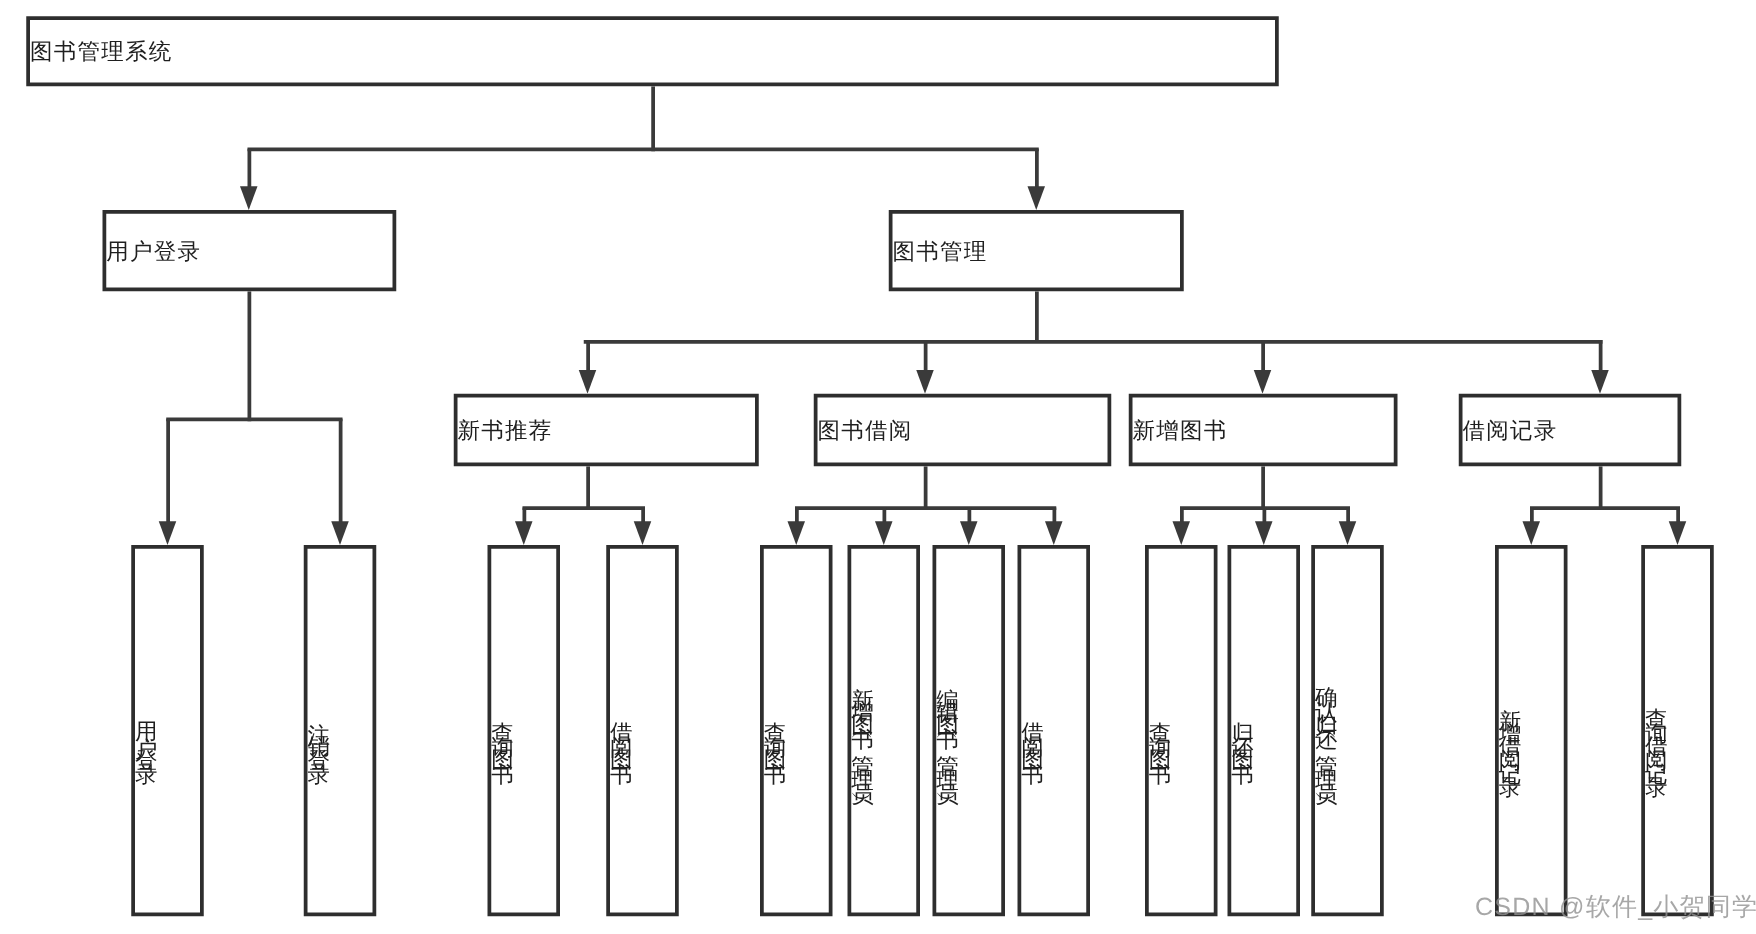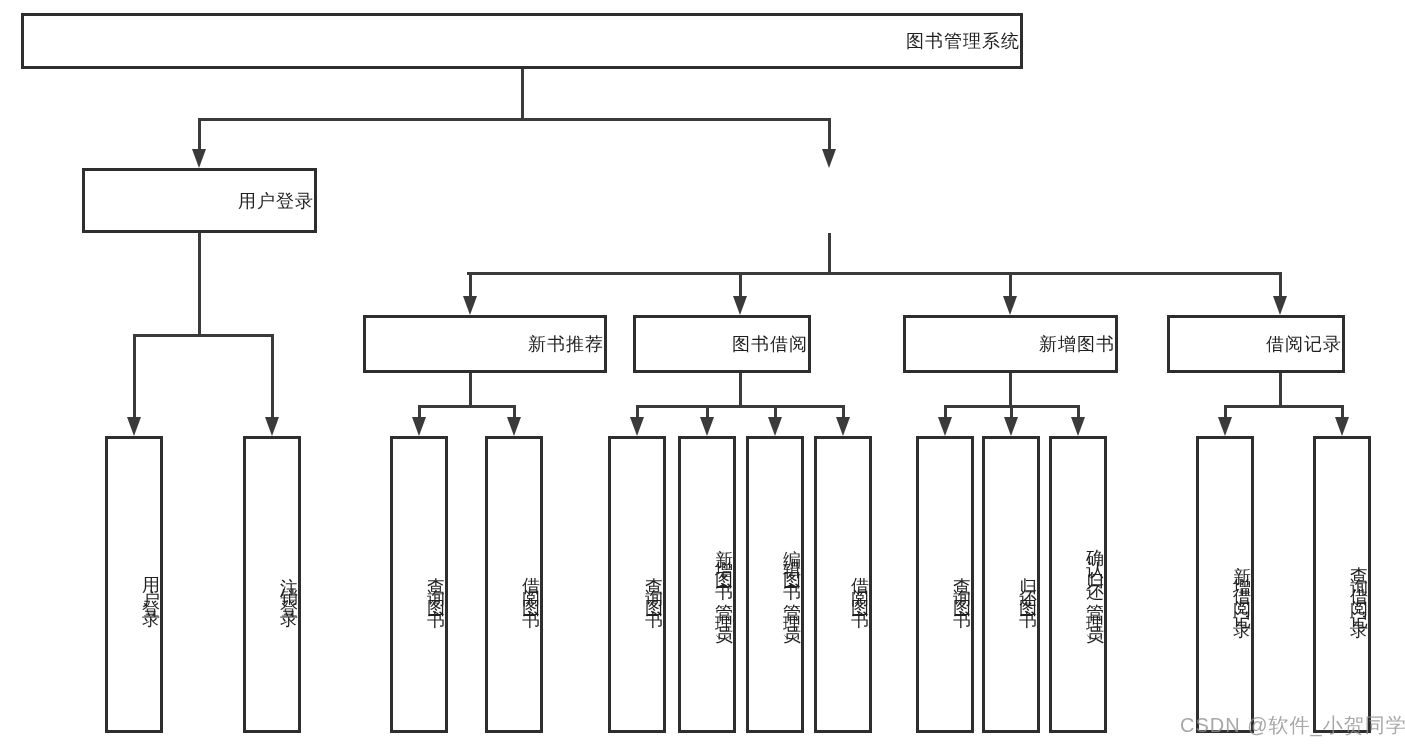--- a/index.html
+++ b/index.html
@@ -1,19 +1,19 @@
 <!DOCTYPE html>
 <html><head>
 <meta charset="utf-8">
 <style>
   html,body{margin:0;padding:0;background:#ffffff;}
   .stage{position:relative;width:1405px;height:747px;background:#ffffff;overflow:hidden;
          font-family:"Liberation Sans", sans-serif;color:#1f1f1f;}
   .box{position:absolute;background:#ffffff;border:3px solid #2e2e2e;box-sizing:border-box;
-       display:flex;align-items:center;justify-content:flex-end;}
+       display:flex;align-items:center;justify-content:flex-start;}
   .lbl{font-size:18px;letter-spacing:1px;white-space:nowrap;}
   .leaf .lbl{writing-mode:vertical-rl;text-orientation:mixed;letter-spacing:11px;
              line-height:1;white-space:normal;}
   .vline{position:absolute;width:3px;background:#3a3a3a;}
   .hline{position:absolute;height:3px;background:#3a3a3a;}
   .arr{position:absolute;width:0;height:0;border-left:7px solid transparent;
        border-right:7px solid transparent;border-top:19px solid #3a3a3a;}
   .wm{position:absolute;left:1180px;top:712px;font-size:20px;color:rgba(145,145,145,0.8);
       letter-spacing:1px;white-space:nowrap;z-index:5;}
 </style>
@@ -81,25 +81,28 @@
   <div class="arr" style="left:1218px;top:417px"></div>
   <div class="arr" style="left:1335px;top:417px"></div>
 
   <div class="box" style="left:21px;top:13px;width:1002px;height:56px">
     <span class="lbl">图书管理系统</span>
   </div>
 
   <div class="box" style="left:82px;top:168px;width:235px;height:65px">
     <span class="lbl">用户登录</span>
   </div>
+  <div class="box" style="left:711px;top:168px;width:236px;height:65px">
+    <span class="lbl">图书管理</span>
+  </div>
 
   <div class="box" style="left:363px;top:315px;width:244px;height:58px">
     <span class="lbl">新书推荐</span>
   </div>
-  <div class="box" style="left:633px;top:315px;width:178px;height:58px">
+  <div class="box" style="left:651px;top:315px;width:238px;height:58px">
     <span class="lbl">图书借阅</span>
   </div>
   <div class="box" style="left:903px;top:315px;width:215px;height:58px">
     <span class="lbl">新增图书</span>
   </div>
   <div class="box" style="left:1167px;top:315px;width:178px;height:58px">
     <span class="lbl">借阅记录</span>
   </div>
 
   <div class="box leaf" style="left:105px;top:436px;width:58px;height:297px">

